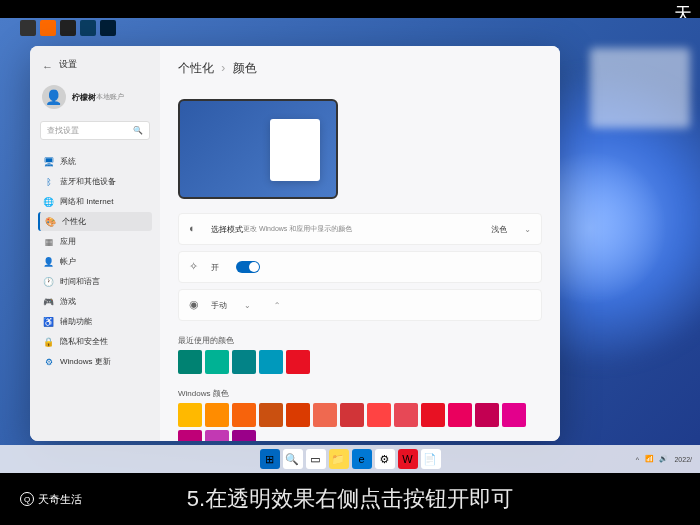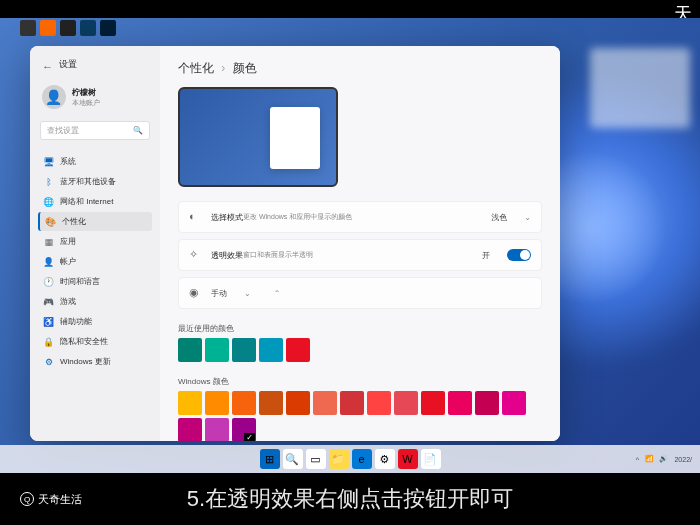--- a/index.html
+++ b/index.html
@@ -10,30 +10,30 @@
 .bloom{position:absolute;right:-50px;top:50px;width:300px;height:300px;background:radial-gradient(circle,#6b9eff 0%,#3b6fd8 40%,transparent 70%);border-radius:50%;filter:blur(8px)}
 .bloom2{position:absolute;right:20px;top:120px;width:180px;height:180px;background:radial-gradient(circle,#8ab4ff 0%,transparent 60%);border-radius:50%}
 .topbar{position:absolute;top:0;left:0;right:0;height:22px;display:flex;gap:4px;padding:2px 20px}
 .tb-icon{width:16px;height:16px;background:#444;border-radius:2px}
 .window{position:absolute;top:28px;left:30px;width:530px;height:395px;background:#f5f5f7;border-radius:8px;box-shadow:0 10px 40px rgba(0,0,0,0.3);display:flex;overflow:hidden}
 .sidebar{width:130px;background:#f0f0f2;padding:8px;display:flex;flex-direction:column}
 .win-title{display:flex;align-items:center;gap:6px;padding:4px;font-size:9px;color:#333}
 .back-arrow{font-size:11px;color:#555}
 .user-row{display:flex;align-items:center;gap:6px;padding:6px 4px;margin-top:4px}
 .avatar{width:24px;height:24px;border-radius:50%;background:#d0d0d0;display:flex;align-items:center;justify-content:center;font-size:14px;color:#888}
-.user-info{display:flex;flex-direction:column}
+.user-info{display:flex;flex-direction:row}
 .user-name{font-size:8px;font-weight:600;color:#222}
 .user-sub{font-size:7px;color:#888}
 .search-box{margin:6px 2px;padding:3px 6px;background:#fff;border:1px solid #ddd;border-radius:3px;font-size:8px;color:#999;display:flex;align-items:center;justify-content:space-between}
 .nav-list{margin-top:6px;display:flex;flex-direction:column;gap:1px}
 .nav-item{display:flex;align-items:center;gap:6px;padding:4px 6px;font-size:8px;color:#333;border-radius:3px;cursor:pointer}
 .nav-item.active{background:#e3e3e5;border-left:2px solid #0067c0}
 .nav-icon{width:10px;height:10px;display:inline-flex;align-items:center;justify-content:center;font-size:9px}
 .content{flex:1;padding:14px 18px;overflow-y:auto;background:#f7f7f9}
-.breadcrumb{font-size:12px;color:#333;margin-bottom:10px}
+.breadcrumb{font-size:12px;color:#333;margin-bottom:22px}
 .bc-sep{color:#aaa;margin:0 4px}
 .preview{width:160px;height:100px;background:linear-gradient(135deg,#2e5ba8,#4a7bc8);border-radius:6px;border:2px solid #333;position:relative;margin-bottom:14px}
 .preview-card{position:absolute;right:16px;top:18px;width:50px;height:62px;background:#fff;border-radius:3px;box-shadow:0 2px 8px rgba(0,0,0,0.2)}
 .setting-row{display:flex;align-items:center;padding:8px 10px;background:#fdfdfd;border:1px solid #eee;border-radius:4px;margin-bottom:6px;gap:8px}
 .setting-icon{width:14px;height:14px;color:#666;font-size:11px}
 .setting-text{flex:1;display:flex;flex-direction:row}
 .setting-title{font-size:8px;color:#222;font-weight:500}
 .setting-sub{font-size:7px;color:#888}
 .setting-ctrl{font-size:8px;color:#444;display:flex;align-items:center;gap:17px}
 .toggle{width:24px;height:12px;background:#0067c0;border-radius:6px;position:relative}
@@ -153,24 +153,20 @@
               <div class="setting-title">选择模式</div>
               <div class="setting-sub">更改 Windows 和应用中显示的颜色</div>
             </div>
             <div class="setting-ctrl">
               <span>浅色</span>
               <span class="chev">⌄</span>
             </div>
           </div>
           <div class="setting-row">
             <div class="setting-icon">✧</div>
-            <div class="setting-text">
-              <div class="setting-title">透明效果</div>
-              <div class="setting-sub">窗口和表面显示半透明</div>
-            </div>
             <div class="setting-ctrl">
               <span>开</span>
               <div class="toggle"></div>
             </div>
           </div>
           <div class="setting-row">
             <div class="setting-icon">◉</div>
             <div class="setting-ctrl">
               <span>手动</span>
               <span class="chev">⌄</span>

